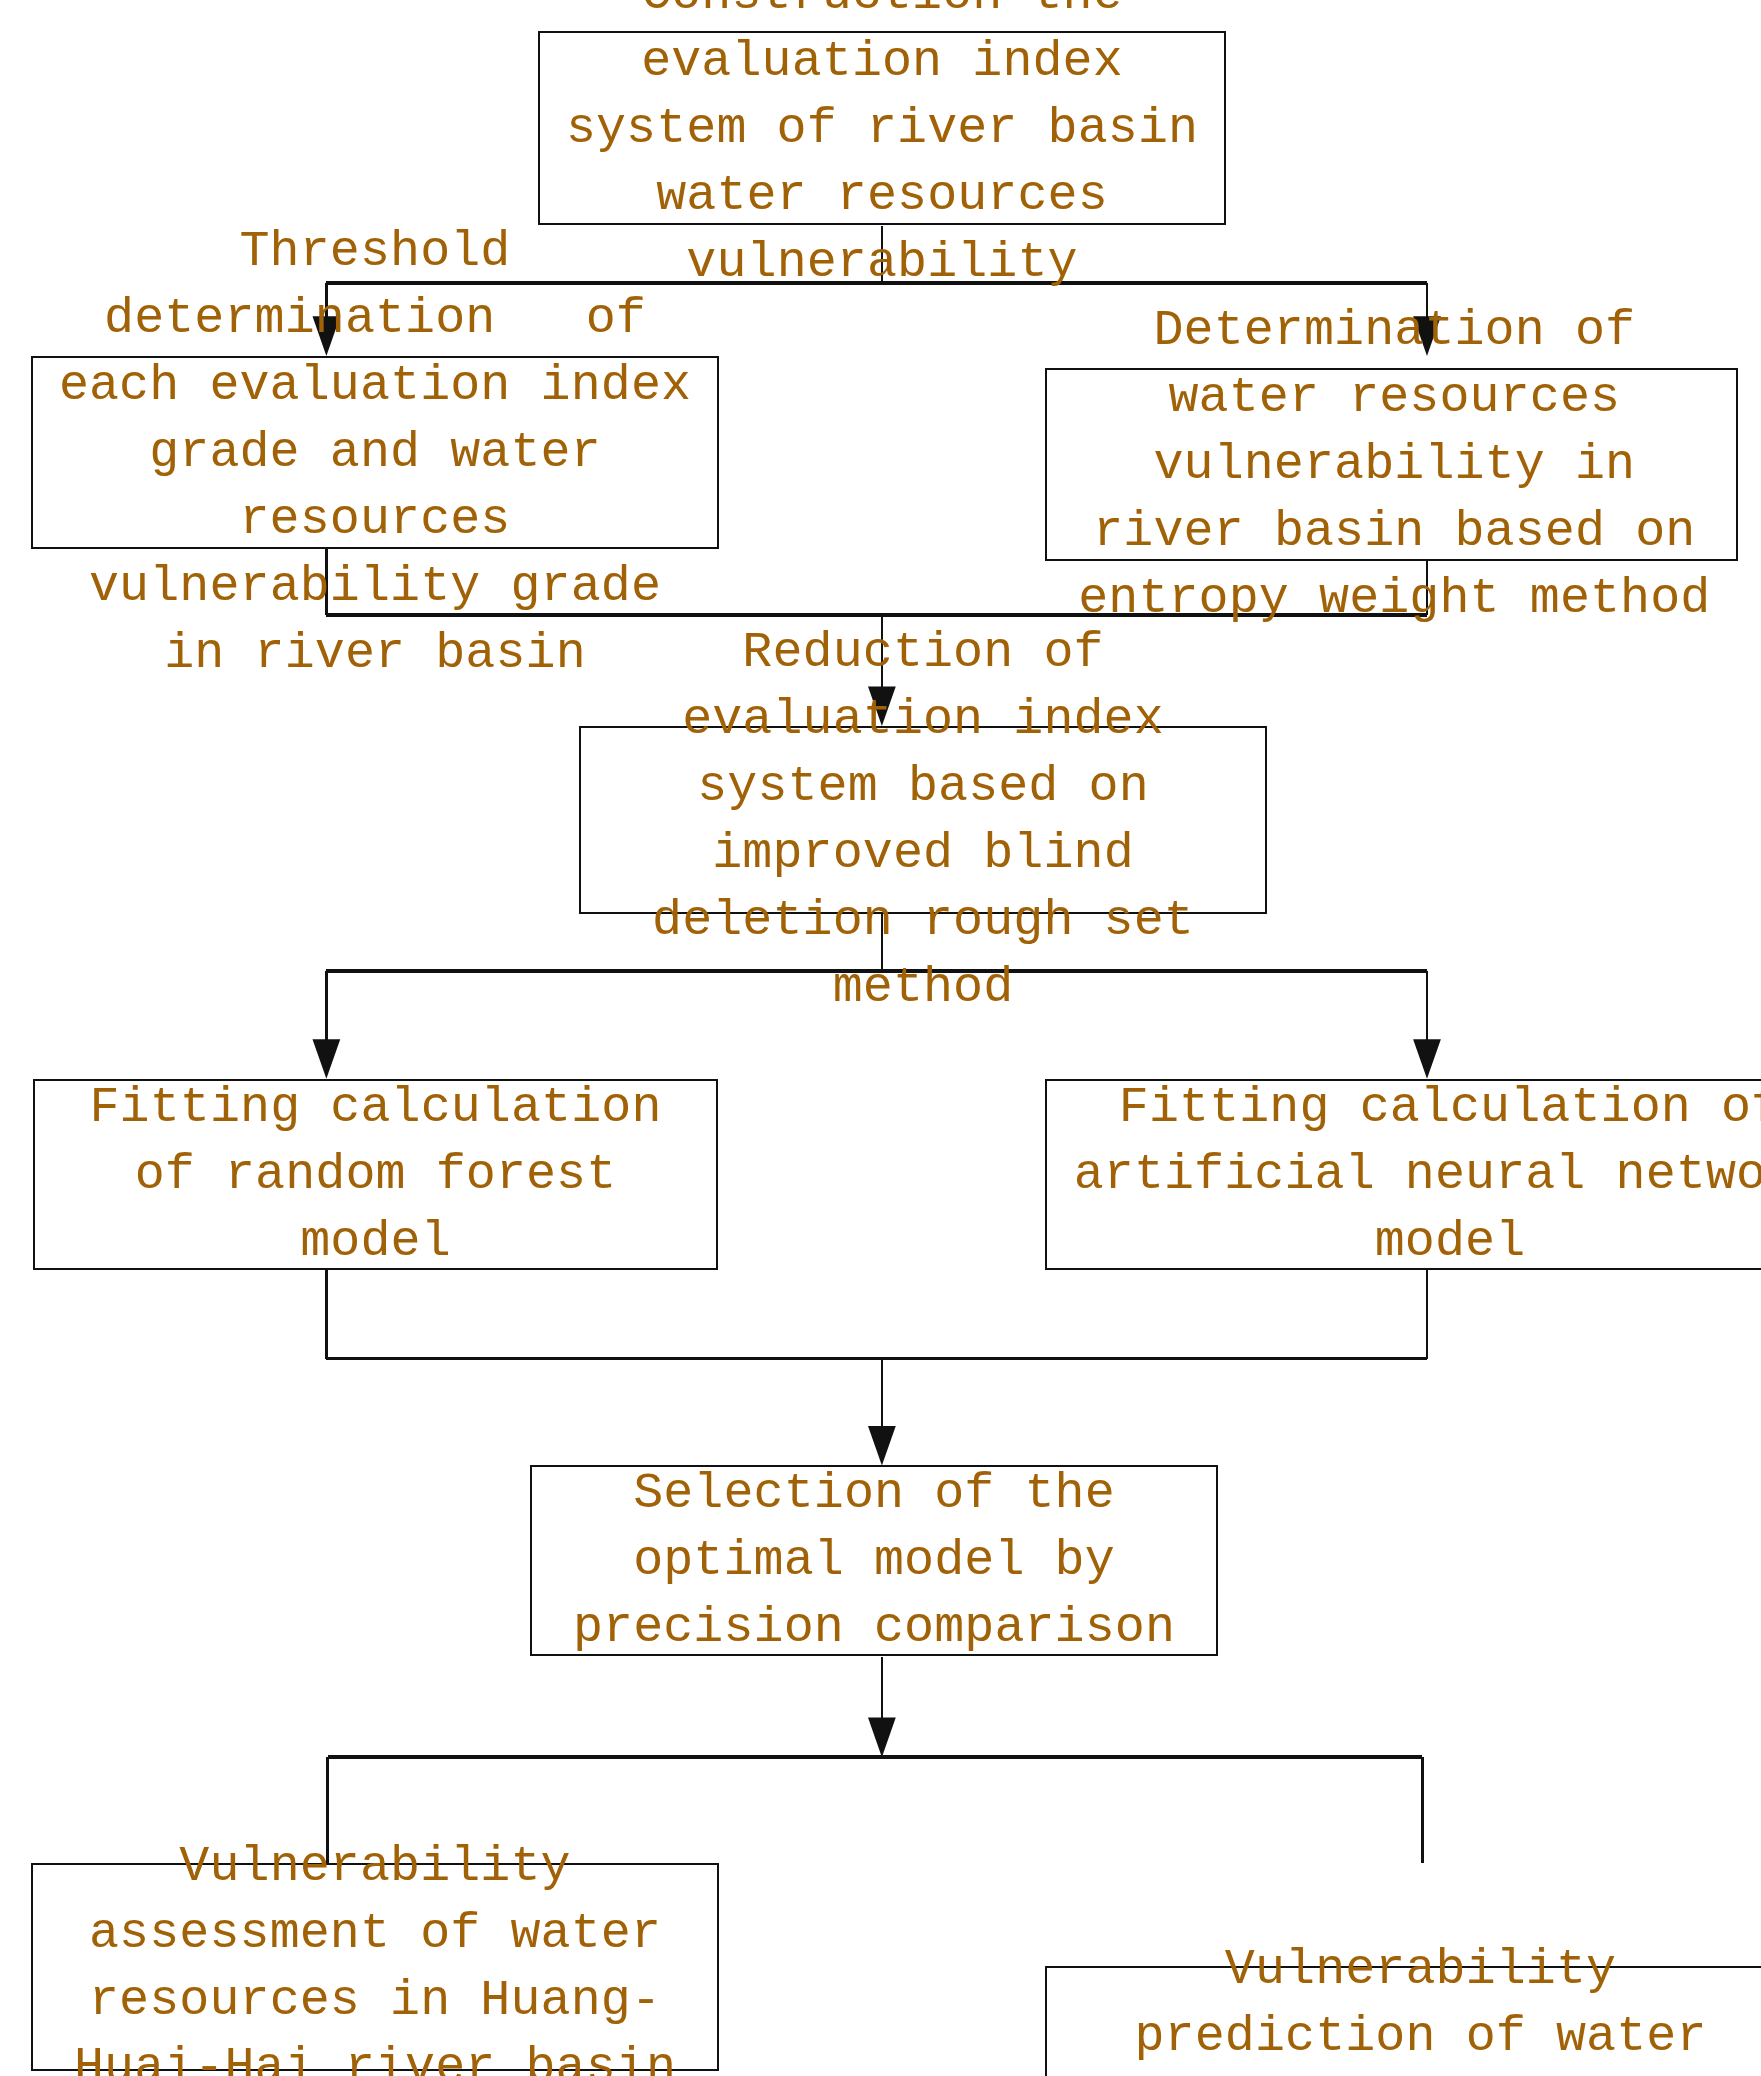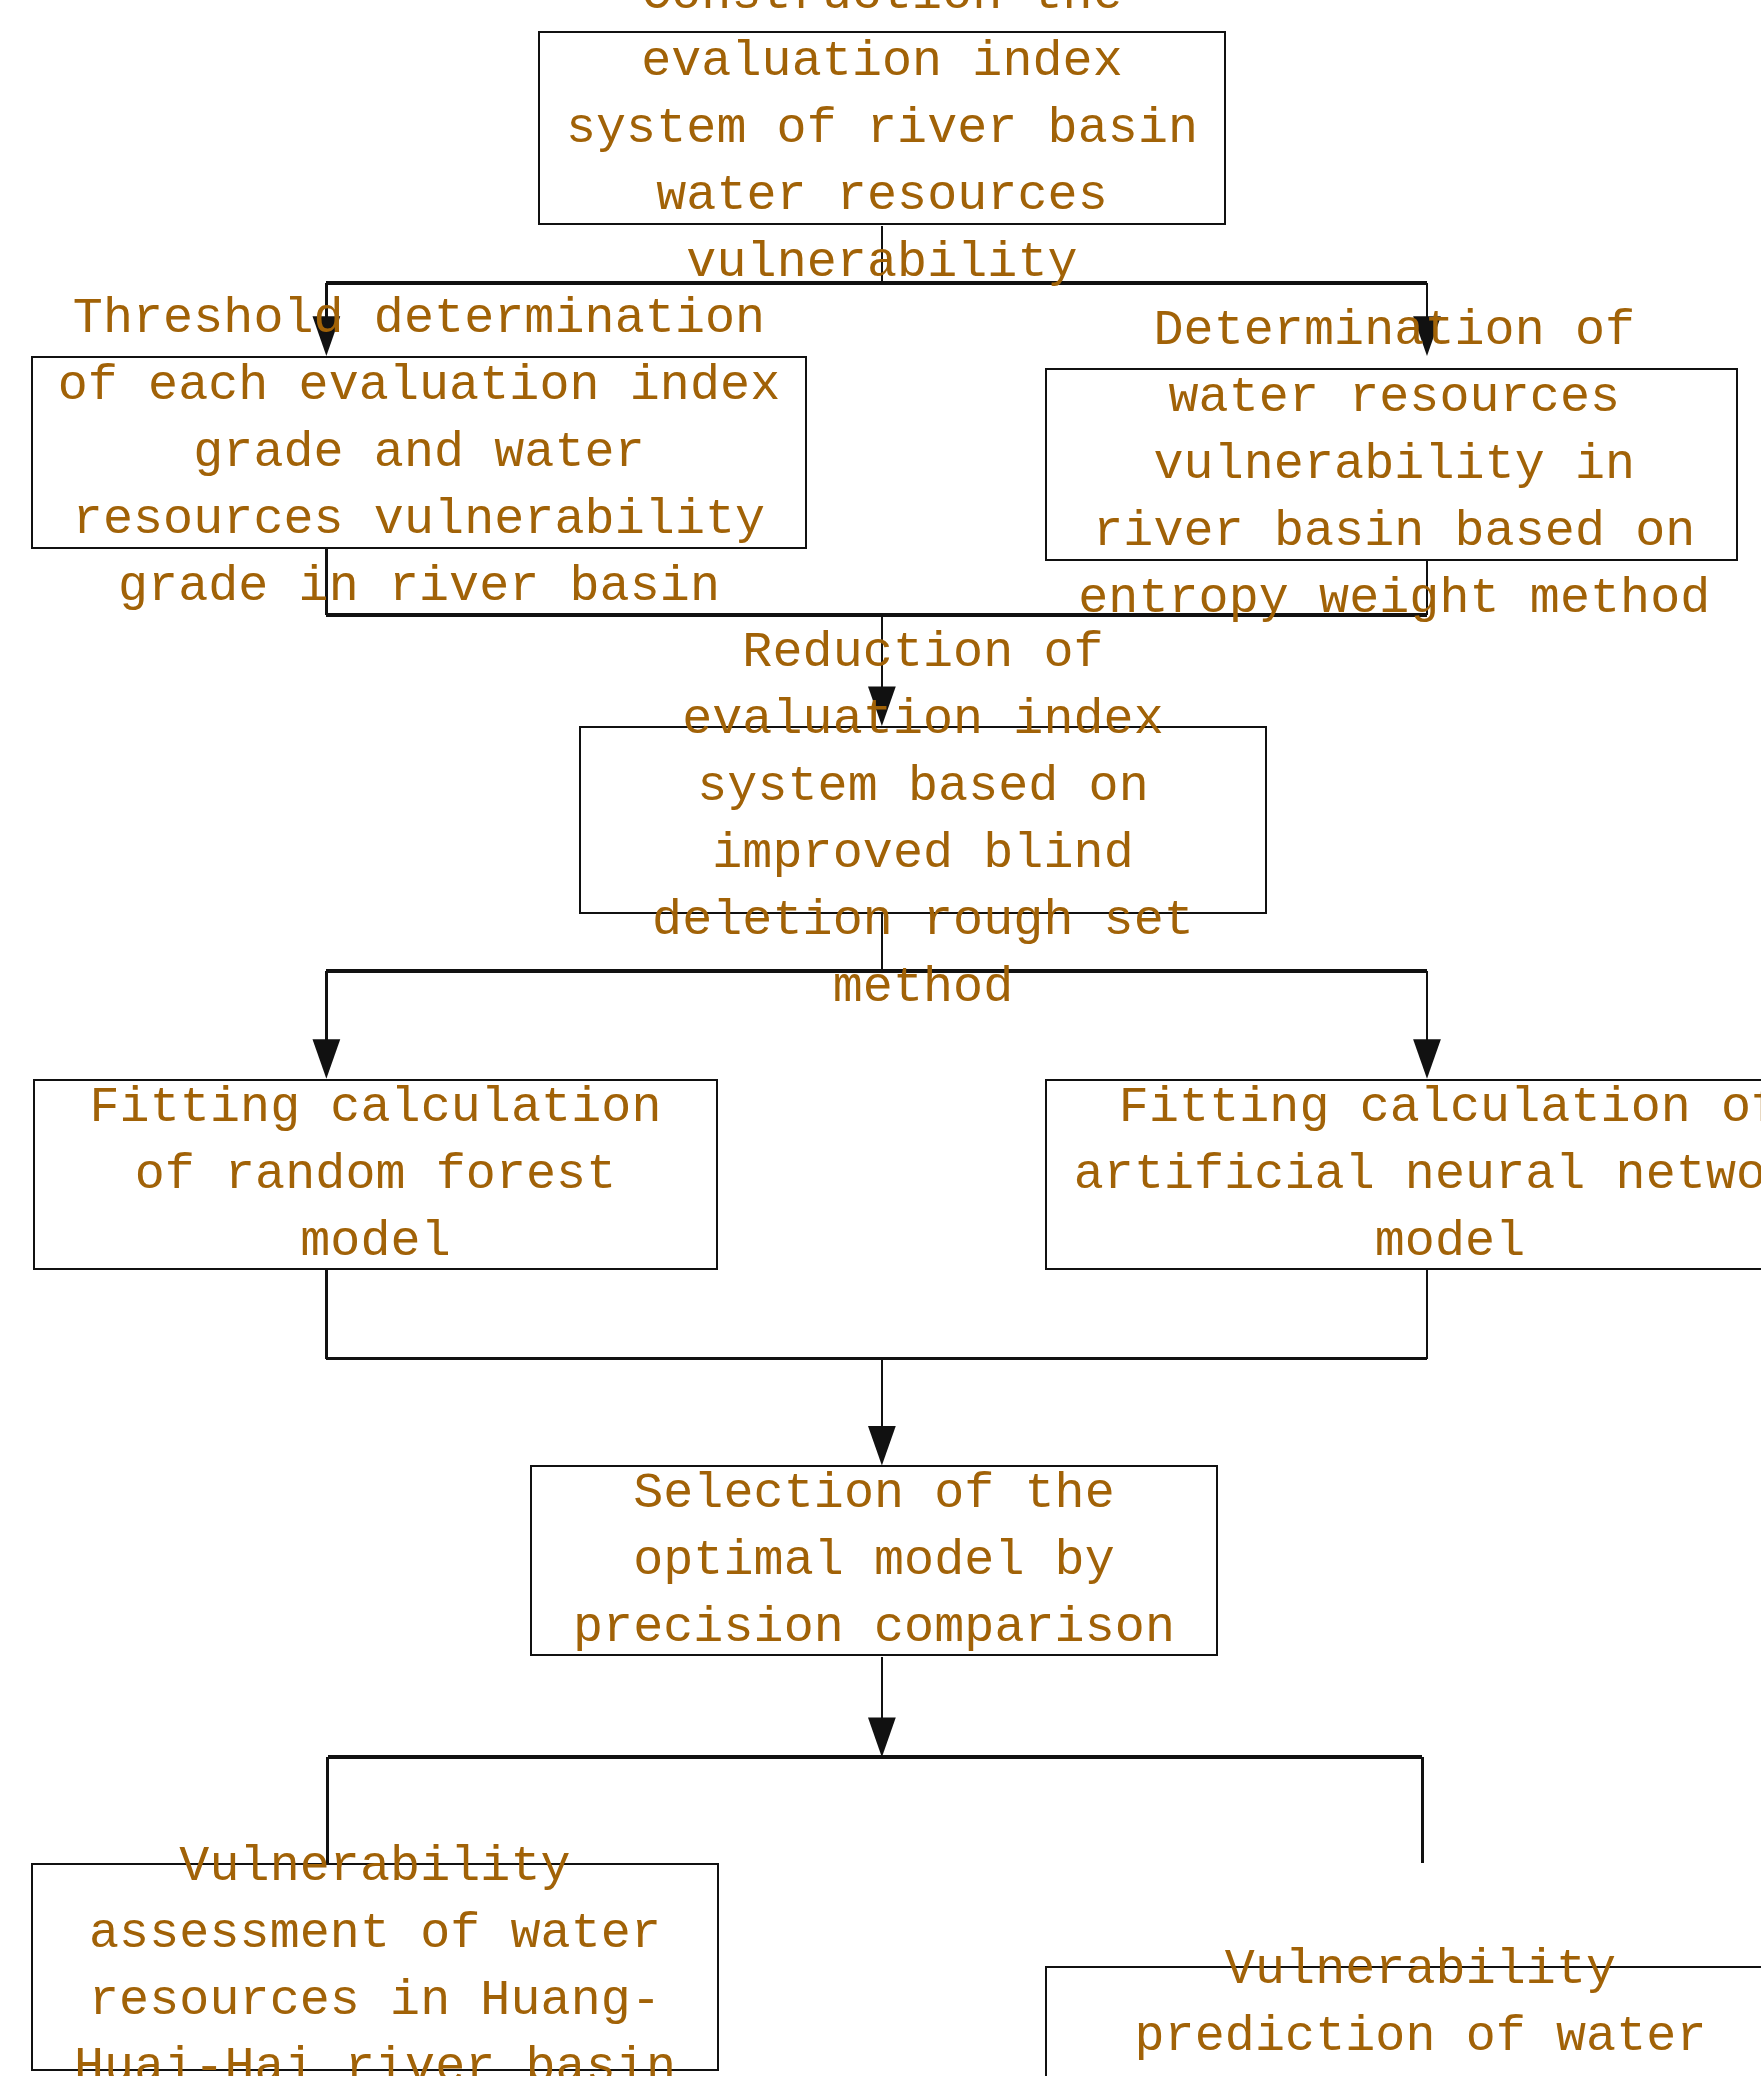--- a/index.html
+++ b/index.html
@@ -84,21 +84,21 @@
       <polygon points="2055,1553 2035,1496 2075,1496"></polygon>
       <polygon points="1270,2110 1250,2053 1290,2053"></polygon>
       <polygon points="1270,2530 1250,2473 1290,2473"></polygon>
     </g>
   </svg>
 
   <div class="node" style="left:538px; top:31px; width:688px; height:194px;">
     <span class="node-text">Construction the evaluation index system of river basin water resources vulnerability</span>
   </div>
 
-  <div class="node" style="left:31px; top:356px; width:776px; height:193px;">
+  <div class="node" style="left:31px; top:356px; width:688px; height:193px;">
     <span class="node-text">Threshold determination   of each evaluation index grade and water resources vulnerability grade in river basin</span>
   </div>
 
   <div class="node" style="left:1045px; top:368px; width:693px; height:193px;padding-left:25px;">
     <span class="node-text">Determination of water resources vulnerability in river basin based on entropy weight method</span>
   </div>
 
   <div class="node" style="left:538px; top:726px; width:688px; height:188px;margin-left:41px;">
     <span class="node-text">Reduction of evaluation index system based on improved blind deletion rough set method</span>
   </div>

